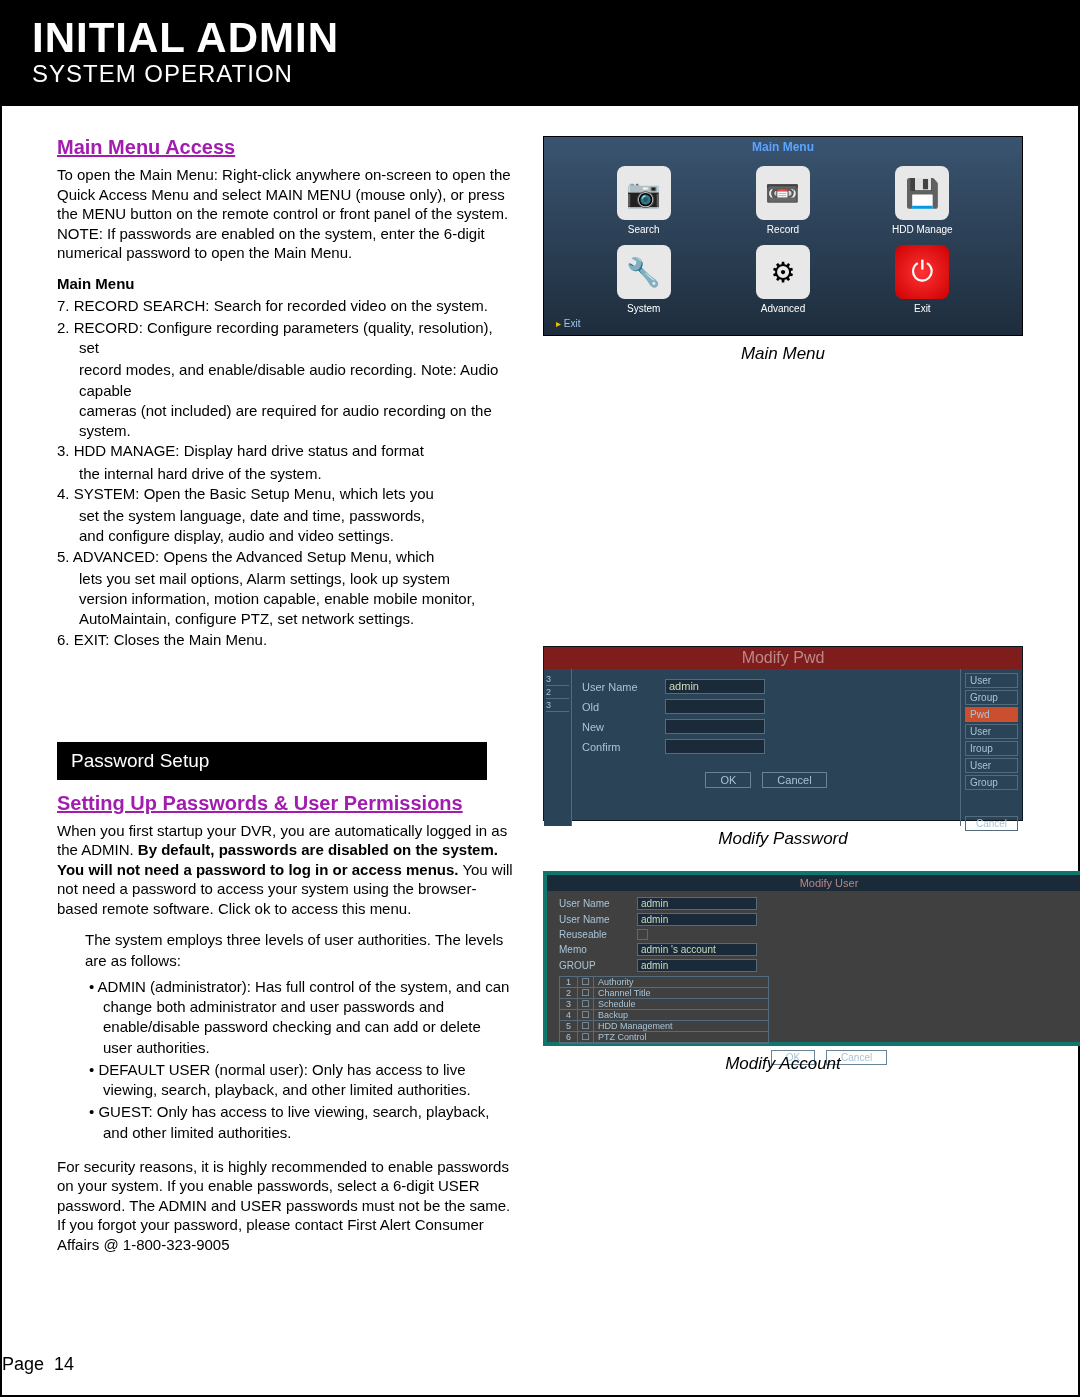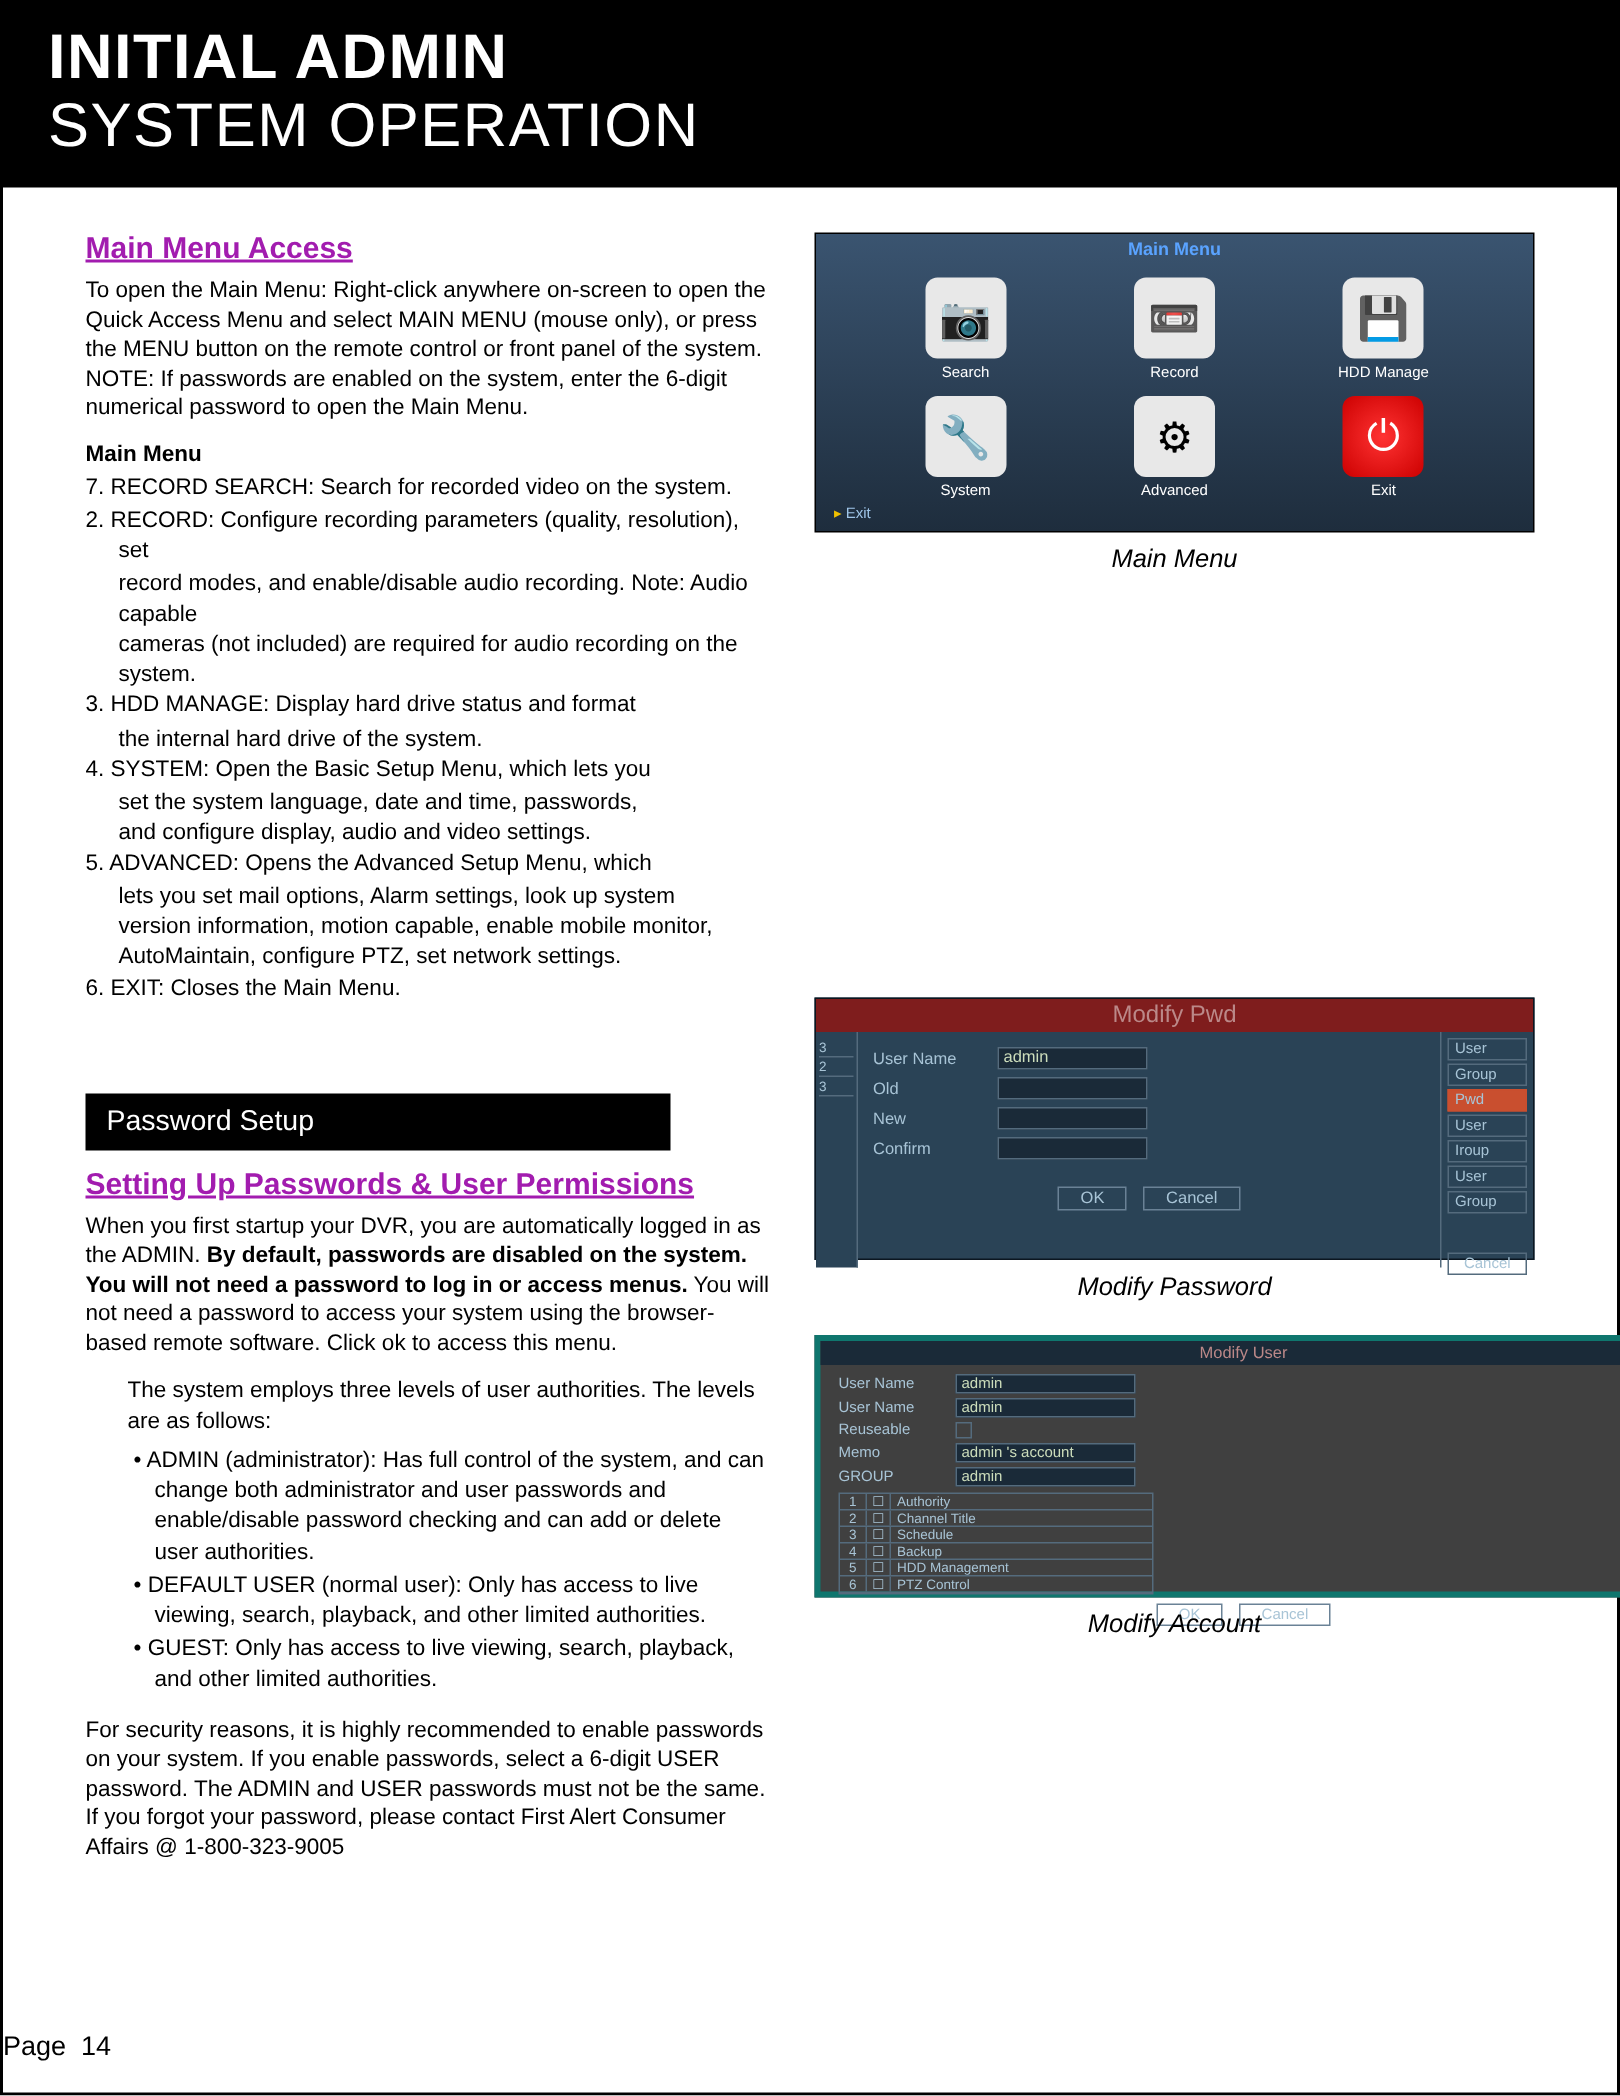--- a/index.html
+++ b/index.html
@@ -1,30 +1,30 @@
 <!DOCTYPE html>
 <html><head>
 <meta charset="utf-8">
 <style>
 *{margin:0;padding:0;box-sizing:border-box}
 body{font-family:Arial,Helvetica,sans-serif;background:#fff;width:1080px;margin:0 auto}
 .page{width:1080px;height:1397px;position:relative;border:2px solid #000}
 .header{background:#000;color:#fff;padding:12px 30px 18px}
 .header h1{font-size:42px;font-weight:700;letter-spacing:1px}
-.header h2{font-size:41px;font-weight:400;letter-spacing:1px;margin-top:-2px}
+.header h2{font-size:24px;font-weight:400;letter-spacing:1px;margin-top:-2px}
 .content{padding:30px 55px 0;display:flex;gap:30px}
 .left{flex:1;max-width:520px}
 .right{width:480px}
 .sh{color:#a21caf;font-size:20px;font-weight:700;text-decoration:underline;margin-bottom:6px}
 .para{font-size:15px;line-height:1.3;margin-bottom:12px}
 .bold{font-weight:700;font-size:15px;margin-bottom:4px}
 .numlist{margin-left:0;font-size:15px;line-height:1.35}
 .numlist .item{margin-bottom:2px;padding-left:22px;text-indent:-22px}
 .numlist .sub{padding-left:22px;text-indent:0}
-.sectionbar{background:#000;color:#fff;padding:8px 14px;font-size:19px;margin:60px 0 12px;width:390px}
+.sectionbar{background:#000;color:#fff;padding:8px 14px;font-size:19px;margin:92px 0 12px;width:430px}
 .bullets{margin-left:28px;font-size:15px;line-height:1.35}
 .bullets .b{padding-left:18px;text-indent:-14px;margin-bottom:2px}
 .screenshot{margin-bottom:8px}
 .caption{text-align:center;font-style:italic;font-size:17px;margin-bottom:22px}
 
 
 .mainmenu{width:480px;height:200px;background:linear-gradient(180deg,#3a5470,#1e2d3d);border:1px solid #000;position:relative}
 .mm-title{color:#5aa3ff;text-align:center;font-size:12px;padding-top:3px;font-weight:700}
 .mm-icons{display:flex;flex-wrap:wrap;justify-content:space-around;padding:12px 30px 0;gap:0}
 .mm-icon{width:130px;text-align:center;margin-bottom:10px}

